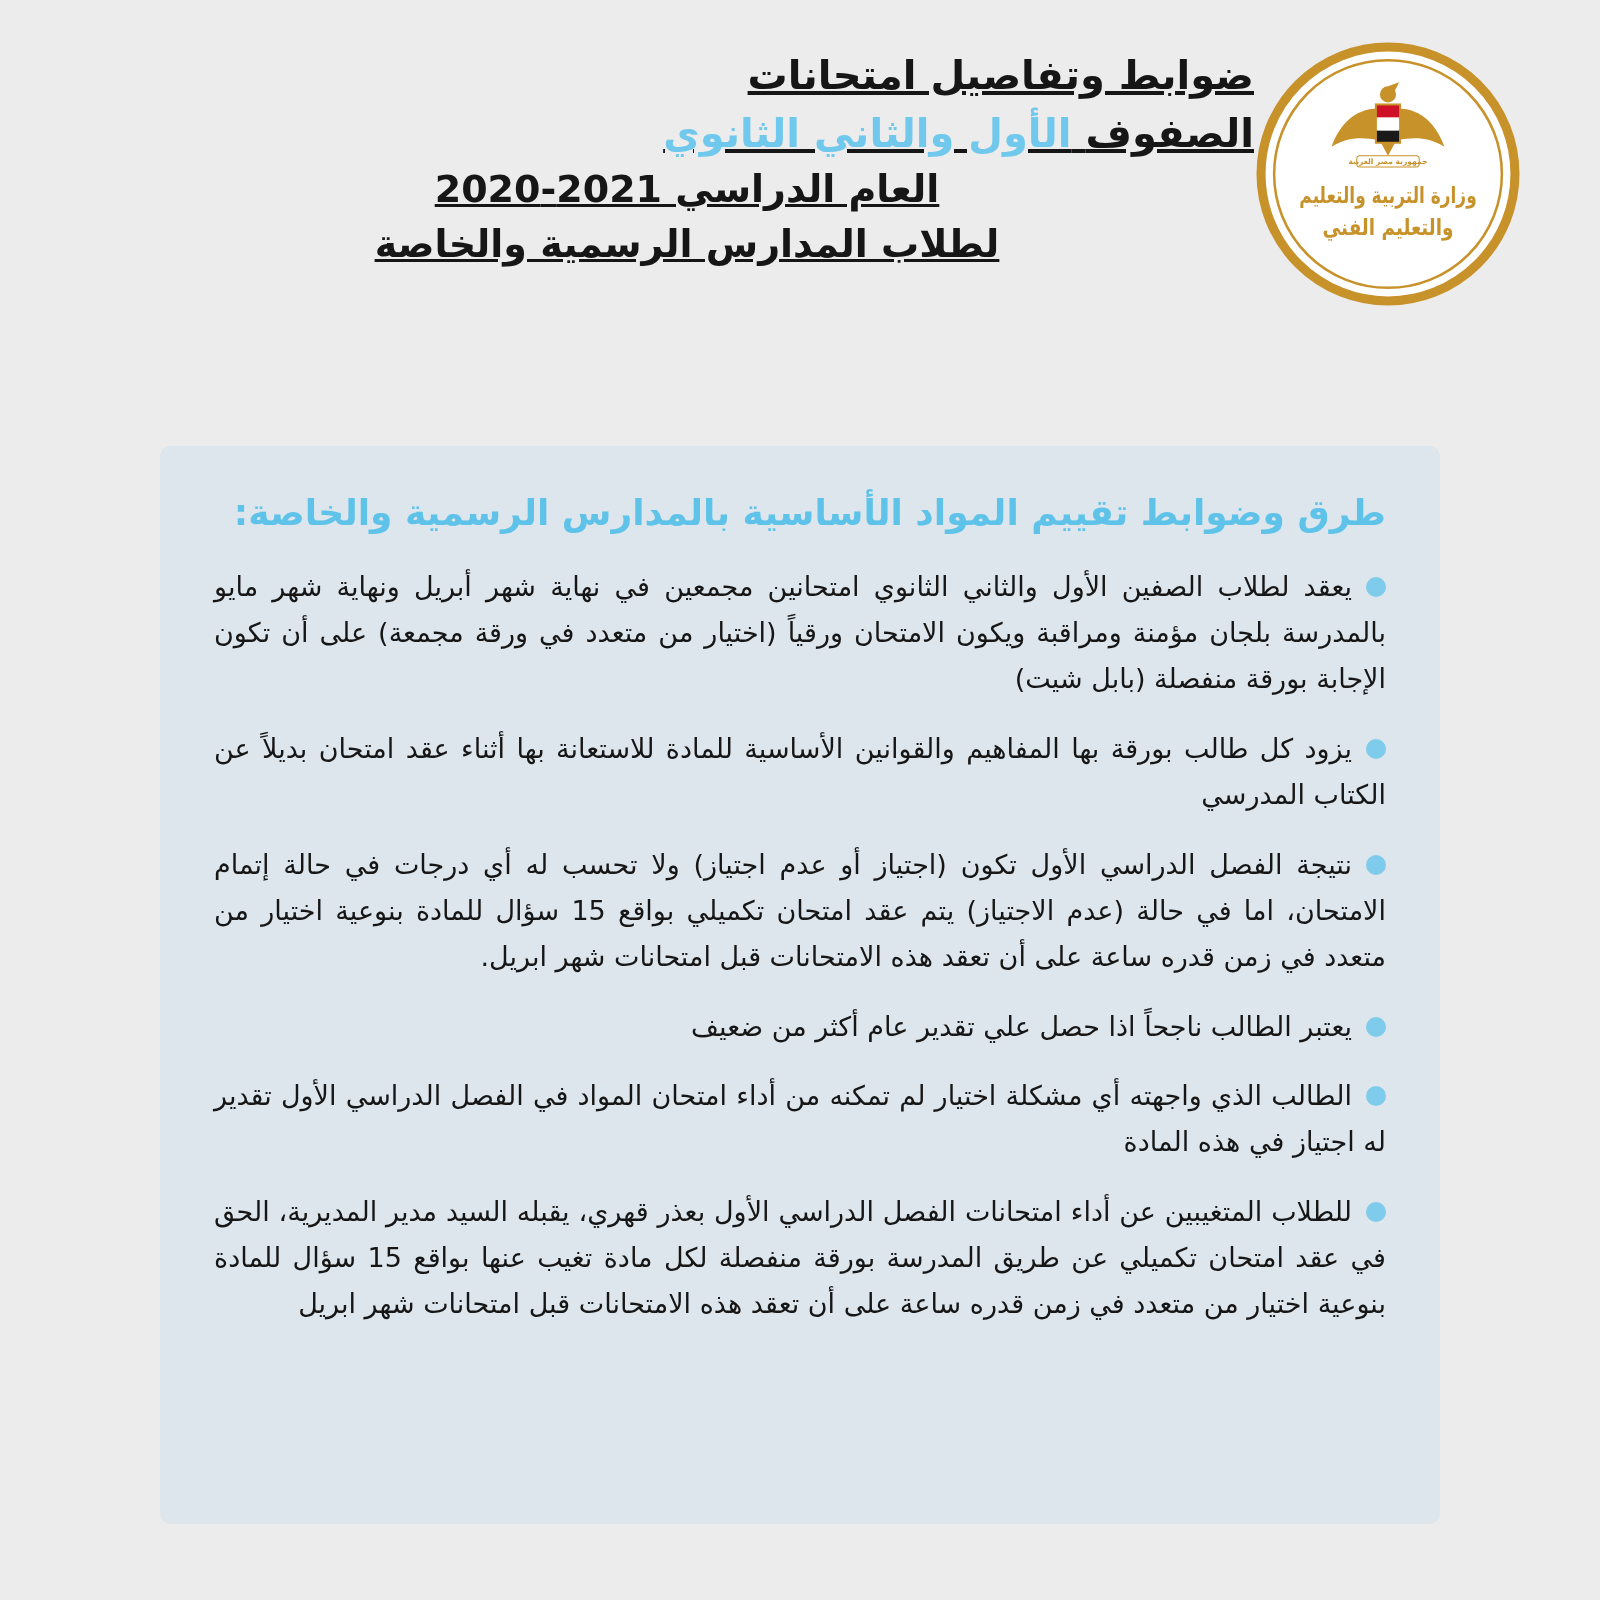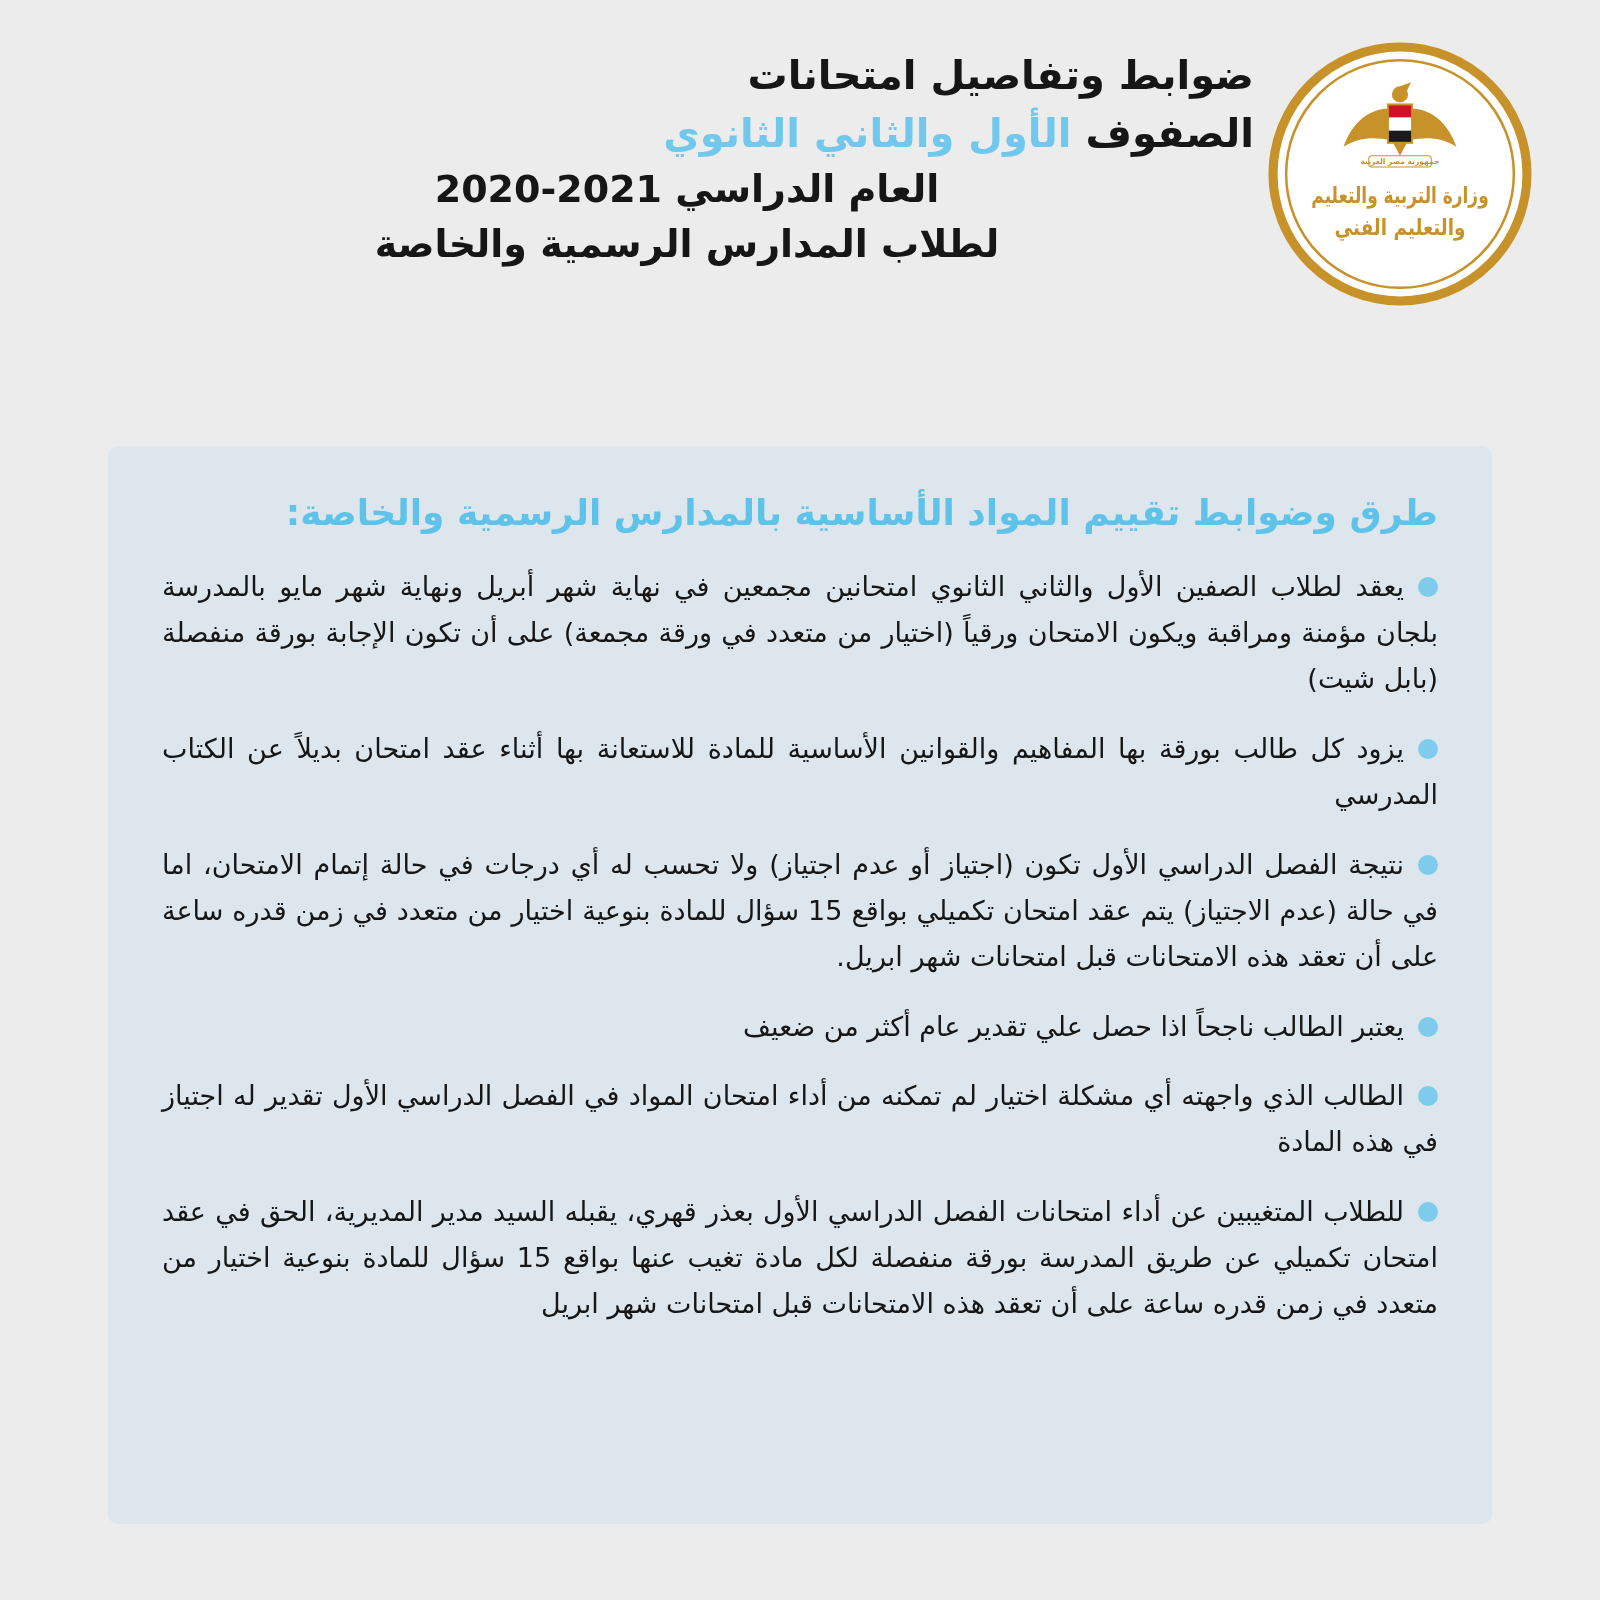--- a/index.html
+++ b/index.html
@@ -14,31 +14,31 @@
   }
   *{box-sizing:border-box;margin:0;padding:0;}
   html,body{background:#fff;}
   body{font-family:"DejaVu Sans","Liberation Sans",sans-serif;}
   .page{
     position:relative;width:1600px;height:1600px;overflow:hidden;
     background:var(--page-bg);direction:rtl;
   }
   
   .header{position:relative;height:350px;}
-  .logo-wrap{position:absolute;top:42px;right:68px;width:264px;height:264px;}
+  .logo-wrap{position:absolute;top:42px;right:80px;width:264px;height:264px;}
   .titles{
     position:absolute;top:46px;right:346px;left:120px;
-    text-align:right;color:var(--ink);font-weight:700;
+    text-align:right;color:var(--ink);font-weight:700;text-decoration:underline;
   }
   .title-line{font-size:40px;line-height:1.45;letter-spacing:-0.5px;}
   .title-line.small{font-size:38px;text-align:center;}
   .blue-text{color:var(--accent-light);margin-top:32px;}
   
   .card{
-    width:1384px;margin:96px auto 0;min-height:1078px;
+    width:1280px;margin:96px auto 0;min-height:1078px;
     background:var(--card-bg);border-radius:10px;
     padding:42px 54px 46px 54px;direction:rtl;
   }
   .section-title{
     color:var(--accent);font-size:36px;font-weight:700;
     text-align:right;line-height:1.4;margin-bottom:26px;letter-spacing:-0.5px;
   }
   .bullet{
     font-size:27px;line-height:1.7;color:var(--ink);
     text-align:justify;text-align-last:right;direction:rtl;

